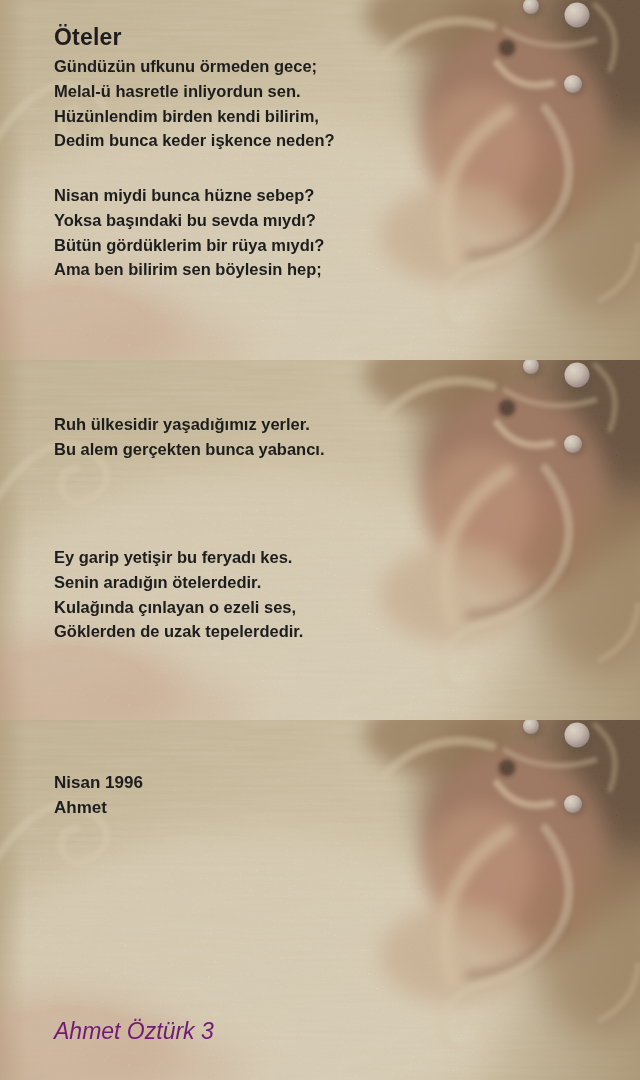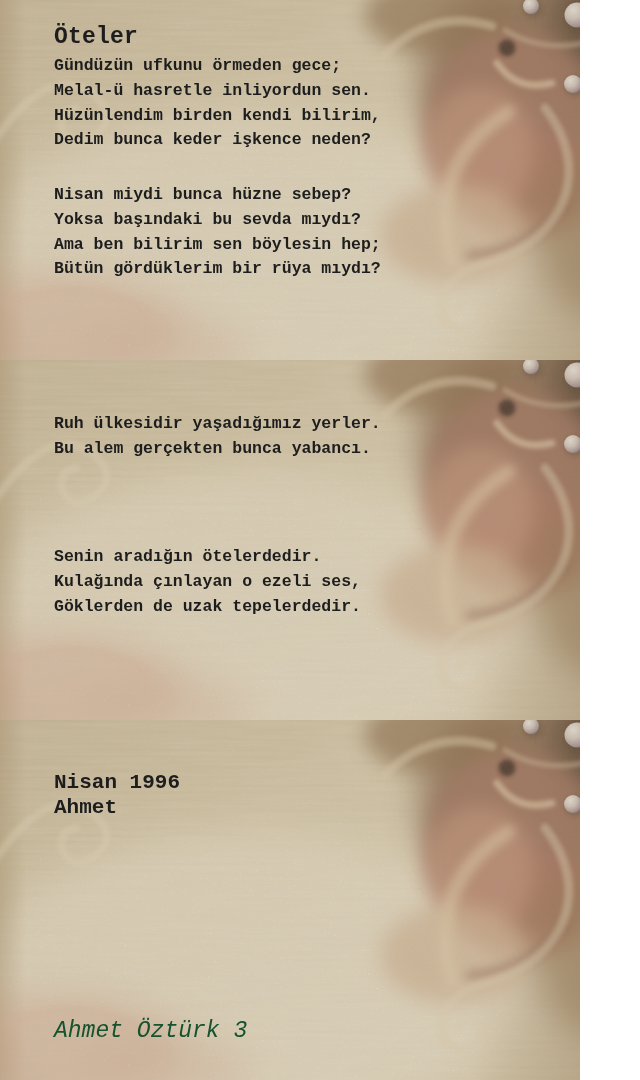--- a/index.html
+++ b/index.html
@@ -1,28 +1,28 @@
 <!DOCTYPE html>
 <html><head>
 <meta charset="utf-8">
 <style>
   html,body{margin:0;padding:0;background:#ffffff}
-  .page{position:relative;width:580px;height:1080px;overflow:hidden;
-        font-family:Liberation Mono, monospace;background:#d8caa8}
+  .page{position:relative;width:640px;height:1080px;overflow:hidden;
+        font-family:Liberation Sans, sans-serif;background:#d8caa8}
   .bg{position:absolute;left:0;top:0;display:block}
   .txt{position:absolute;left:54px;color:#1d1d1d}
   .title{top:9px;font-size:23px;font-weight:700;letter-spacing:.2px}
   .stanza{font-size:16.5px;font-weight:700;line-height:24.8px}
   .stanza .line,.colophon div{white-space:nowrap}
   .stanza-1{top:54px}
   .stanza-2{top:183px}
   .stanza-3{top:412px}
   .stanza-4{top:545px}
-  .colophon{top:771px;font-size:21px;font-weight:700;line-height:24.8px}
-  .signature{top:1018px;font-size:23px;font-style:italic;font-weight:400;color:#14532d}
+  .colophon{top:771px;font-size:17px;font-weight:700;line-height:24.8px}
+  .signature{top:1018px;font-size:23px;font-style:italic;font-weight:400;color:#701a75}
 </style>
 </head>
 <body>
 
 <div class="page">
 
   <svg class="bg" width="640" height="1080" viewBox="0 0 640 1080" xmlns="http://www.w3.org/2000/svg" xmlns:xlink="http://www.w3.org/1999/xlink" aria-hidden="true">
     <defs>
       <linearGradient id="base" x1="0" y1="0" x2="1" y2="1">
         <stop offset="0" stop-color="#c8b794"></stop>
@@ -130,30 +130,31 @@
   <div class="txt stanza stanza-1">
     <div class="line">Gündüzün ufkunu örmeden gece;</div>
     <div class="line">Melal-ü hasretle inliyordun sen.</div>
     <div class="line">Hüzünlendim birden kendi bilirim,</div>
     <div class="line">Dedim bunca keder işkence neden?</div>
   </div>
 
   <div class="txt stanza stanza-2">
     <div class="line">Nisan miydi bunca hüzne sebep?</div>
     <div class="line">Yoksa başındaki bu sevda mıydı?</div>
+    <div class="line">Bütün gördüklerim bir rüya mıydı?</div>
     <div class="line">Ama ben bilirim sen böylesin hep;</div>
-    <div class="line">Bütün gördüklerim bir rüya mıydı?</div>
   </div>
 
   <div class="txt stanza stanza-3">
     <div class="line">Ruh ülkesidir yaşadığımız yerler.</div>
     <div class="line">Bu alem gerçekten bunca yabancı.</div>
   </div>
 
   <div class="txt stanza stanza-4">
+    <div class="line">Ey garip yetişir bu feryadı kes.</div>
     <div class="line">Senin aradığın ötelerdedir.</div>
     <div class="line">Kulağında çınlayan o ezeli ses,</div>
     <div class="line">Göklerden de uzak tepelerdedir.</div>
   </div>
 
   <div class="txt colophon">
     <div>Nisan 1996</div>
     <div>Ahmet</div>
   </div>
 

